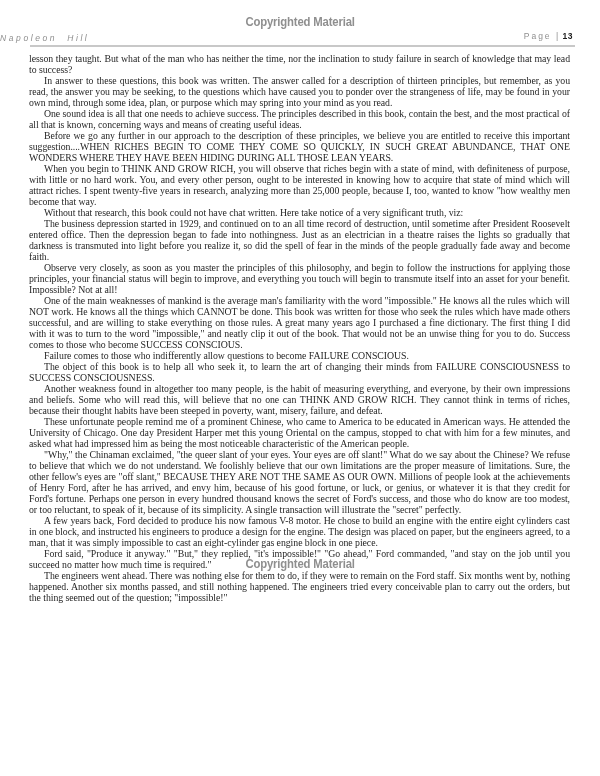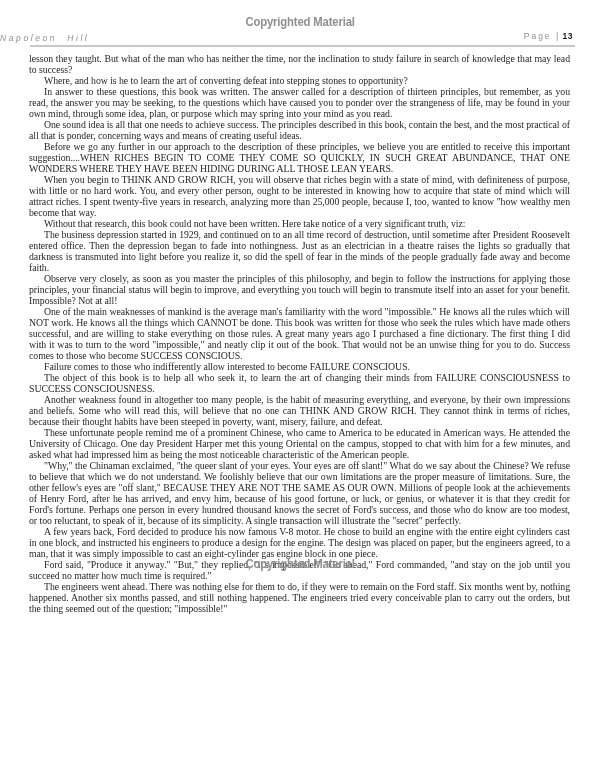--- a/index.html
+++ b/index.html
@@ -71,30 +71,29 @@
     </div>
     <div class="header-row">
       <span class="author">Napoleon Hill</span>
       <span class="page-num"><span class="page-word">Page |</span> <span class="num">13</span></span>
     </div>
     <div class="rule"></div>
   </div>
 
   <div class="body-text">
       <p class="para no-indent">lesson they taught. But what of the man who has neither the time, nor the inclination to study failure in search of knowledge that may lead to success?</p>
-      <p class="para">Where, and how is he to learn the art of converting defeat into stepping stones to opportunity?</p>
       <p class="para">In answer to these questions, this book was written. The answer called for a description of thirteen principles, but remember, as you read, the answer you may be seeking, to the questions which have caused you to ponder over the strangeness of life, may be found in your own mind, through some idea, plan, or purpose which may spring into your mind as you read.</p>
-      <p class="para">One sound idea is all that one needs to achieve success. The principles described in this book, contain the best, and the most practical of all that is ponder, concerning ways and means of creating useful ideas.</p>
+      <p class="para">One sound idea is all that one needs to achieve success. The principles described in this book, contain the best, and the most practical of all that is known, concerning ways and means of creating useful ideas.</p>
       <p class="para">Before we go any further in our approach to the description of these principles, we believe you are entitled to receive this important suggestion....WHEN RICHES BEGIN TO COME THEY COME SO QUICKLY, IN SUCH GREAT ABUNDANCE, THAT ONE WONDERS WHERE THEY HAVE BEEN HIDING DURING ALL THOSE LEAN YEARS.</p>
       <p class="para">When you begin to THINK AND GROW RICH, you will observe that riches begin with a state of mind, with definiteness of purpose, with little or no hard work. You, and every other person, ought to be interested in knowing how to acquire that state of mind which will attract riches. I spent twenty-five years in research, analyzing more than 25,000 people, because I, too, wanted to know "how wealthy men become that way.</p>
-      <p class="para">Without that research, this book could not have been written. Here take notice of a very significant truth, viz:</p>
+      <p class="para">Without that research, this book could not have chat written. Here take notice of a very significant truth, viz:</p>
       <p class="para">The business depression started in 1929, and continued on to an all time record of destruction, until sometime after President Roosevelt entered office. Then the depression began to fade into nothingness. Just as an electrician in a theatre raises the lights so gradually that darkness is transmuted into light before you realize it, so did the spell of fear in the minds of the people gradually fade away and become faith.</p>
       <p class="para">Observe very closely, as soon as you master the principles of this philosophy, and begin to follow the instructions for applying those principles, your financial status will begin to improve, and everything you touch will begin to transmute itself into an asset for your benefit. Impossible? Not at all!</p>
       <p class="para">One of the main weaknesses of mankind is the average man's familiarity with the word "impossible." He knows all the rules which will NOT work. He knows all the things which CANNOT be done. This book was written for those who seek the rules which have made others successful, and are willing to stake everything on those rules. A great many years ago I purchased a fine dictionary. The first thing I did with it was to turn to the word "impossible," and neatly clip it out of the book. That would not be an unwise thing for you to do. Success comes to those who become SUCCESS CONSCIOUS.</p>
-      <p class="para">Failure comes to those who indifferently allow interested to become FAILURE CONSCIOUS.</p>
+      <p class="para">Failure comes to those who indifferently allow questions to become FAILURE CONSCIOUS.</p>
       <p class="para">The object of this book is to help all who seek it, to learn the art of changing their minds from FAILURE CONSCIOUSNESS to SUCCESS CONSCIOUSNESS.</p>
       <p class="para">Another weakness found in altogether too many people, is the habit of measuring everything, and everyone, by their own impressions and beliefs. Some who will read this, will believe that no one can THINK AND GROW RICH. They cannot think in terms of riches, because their thought habits have been steeped in poverty, want, misery, failure, and defeat.</p>
       <p class="para">These unfortunate people remind me of a prominent Chinese, who came to America to be educated in American ways. He attended the University of Chicago. One day President Harper met this young Oriental on the campus, stopped to chat with him for a few minutes, and asked what had impressed him as being the most noticeable characteristic of the American people.</p>
       <p class="para">"Why," the Chinaman exclaimed, "the queer slant of your eyes. Your eyes are off slant!" What do we say about the Chinese? We refuse to believe that which we do not understand. We foolishly believe that our own limitations are the proper measure of limitations. Sure, the other fellow's eyes are "off slant," BECAUSE THEY ARE NOT THE SAME AS OUR OWN. Millions of people look at the achievements of Henry Ford, after he has arrived, and envy him, because of his good fortune, or luck, or genius, or whatever it is that they credit for Ford's fortune. Perhaps one person in every hundred thousand knows the secret of Ford's success, and those who do know are too modest, or too reluctant, to speak of it, because of its simplicity. A single transaction will illustrate the "secret" perfectly.</p>
       <p class="para">A few years back, Ford decided to produce his now famous V-8 motor. He chose to build an engine with the entire eight cylinders cast in one block, and instructed his engineers to produce a design for the engine. The design was placed on paper, but the engineers agreed, to a man, that it was simply impossible to cast an eight-cylinder gas engine block in one piece.</p>
       <p class="para">Ford said, "Produce it anyway." "But," they replied, "it's impossible!" "Go ahead," Ford commanded, "and stay on the job until you succeed no matter how much time is required."</p>
       <p class="para">The engineers went ahead. There was nothing else for them to do, if they were to remain on the Ford staff. Six months went by, nothing happened. Another six months passed, and still nothing happened. The engineers tried every conceivable plan to carry out the orders, but the thing seemed out of the question; "impossible!"</p>
     </div>
 
   <div class="copyright-line bottom">

